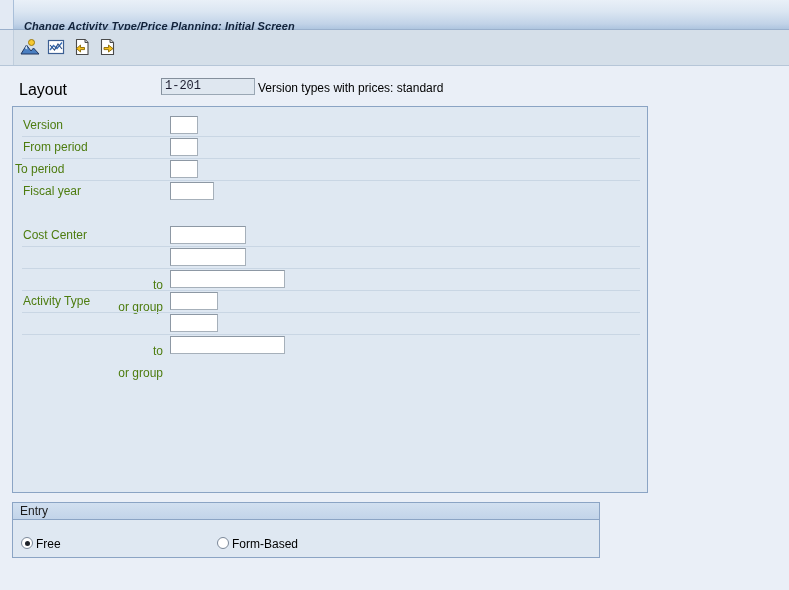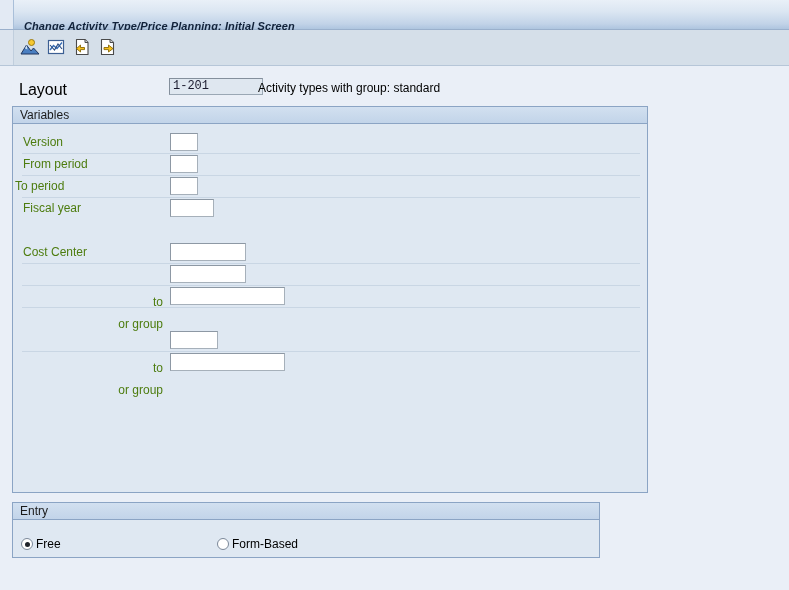--- a/index.html
+++ b/index.html
@@ -128,21 +128,20 @@
     border: 1px solid #9aa7b4;
     border-top-color: #848f9c;
     border-left-color: #848f9c;
     box-sizing: border-box;
     font-family: "Liberation Mono", monospace;
     font-size: 12px;
     line-height: 15px;
     padding-left: 3px;
     color: #1a1a2e;
     cursor: text;
-    margin-left: 8px;
   }
   .layout-desc {
     position: absolute;
     left: 258px;
     top: 3px;
     font-size: 12px;
     white-space: nowrap;
   }
 
   
@@ -227,21 +226,20 @@
     line-height: 16px;
     color: #000;
     cursor: text;
   }
 
   
   .radio-item {
     position: absolute;
     top: 17px;
     display: flex;
-    align-items: center;
     gap: 3px;
     cursor: pointer;
   }
   .radio-mark {
     width: 12px;
     height: 12px;
     border-radius: 50%;
     border: 1px solid #7b8899;
     background: #ffffff;
     box-sizing: border-box;
@@ -314,27 +312,24 @@
     <span class="cmark">©</span>
     <span>www.tutorialkart.com</span>
   </div>
 </div>
 
 <div class="content">
 
   <div class="layout-row">
     <div class="layout-label">Layout</div>
     <div class="layout-input" title="">1-201</div>
-    <div class="layout-desc">Activity types with group: standard</div>
+    <div class="layout-desc">Version types with prices: standard</div>
   </div>
 
   <div class="group" id="variables-group">
-    <div class="group-header">
-      <span class="group-header-title">Variables</span>
-    </div>
     <div class="group-body">
 
       <div class="frow" style="top:8px;">
         <div class="sep" style="width:618px;"></div>
         <span class="flabel" style="left:10px;">Version</span>
         <div class="finput" style="left:157px; width:28px;"></div>
       </div>
 
       <div class="frow" style="top:30px;">
         <div class="sep" style="width:618px;"></div>
@@ -364,20 +359,25 @@
         <span class="flabel right" style="left:10px; width:140px;">to</span>
         <div class="finput" style="left:157px; width:76px;"></div>
       </div>
 
       <div class="frow" style="top:162px;">
         <div class="sep" style="width:618px;"></div>
         <span class="flabel right" style="left:10px; width:140px;">or group</span>
         <div class="finput" style="left:157px; width:115px;"></div>
       </div>
 
+      <div class="frow" style="top:184px;">
+        <div class="sep" style="width:618px;"></div>
+        <span class="flabel" style="left:10px;">Activity Type</span>
+        <div class="finput" style="left:157px; width:48px;"></div>
+      </div>
 
       <div class="frow" style="top:206px;">
         <div class="sep" style="width:618px;"></div>
         <span class="flabel right" style="left:10px; width:140px;">to</span>
         <div class="finput" style="left:157px; width:48px;"></div>
       </div>
 
       <div class="frow" style="top:228px;">
         <span class="flabel right" style="left:10px; width:140px;">or group</span>
         <div class="finput" style="left:157px; width:115px;"></div>

